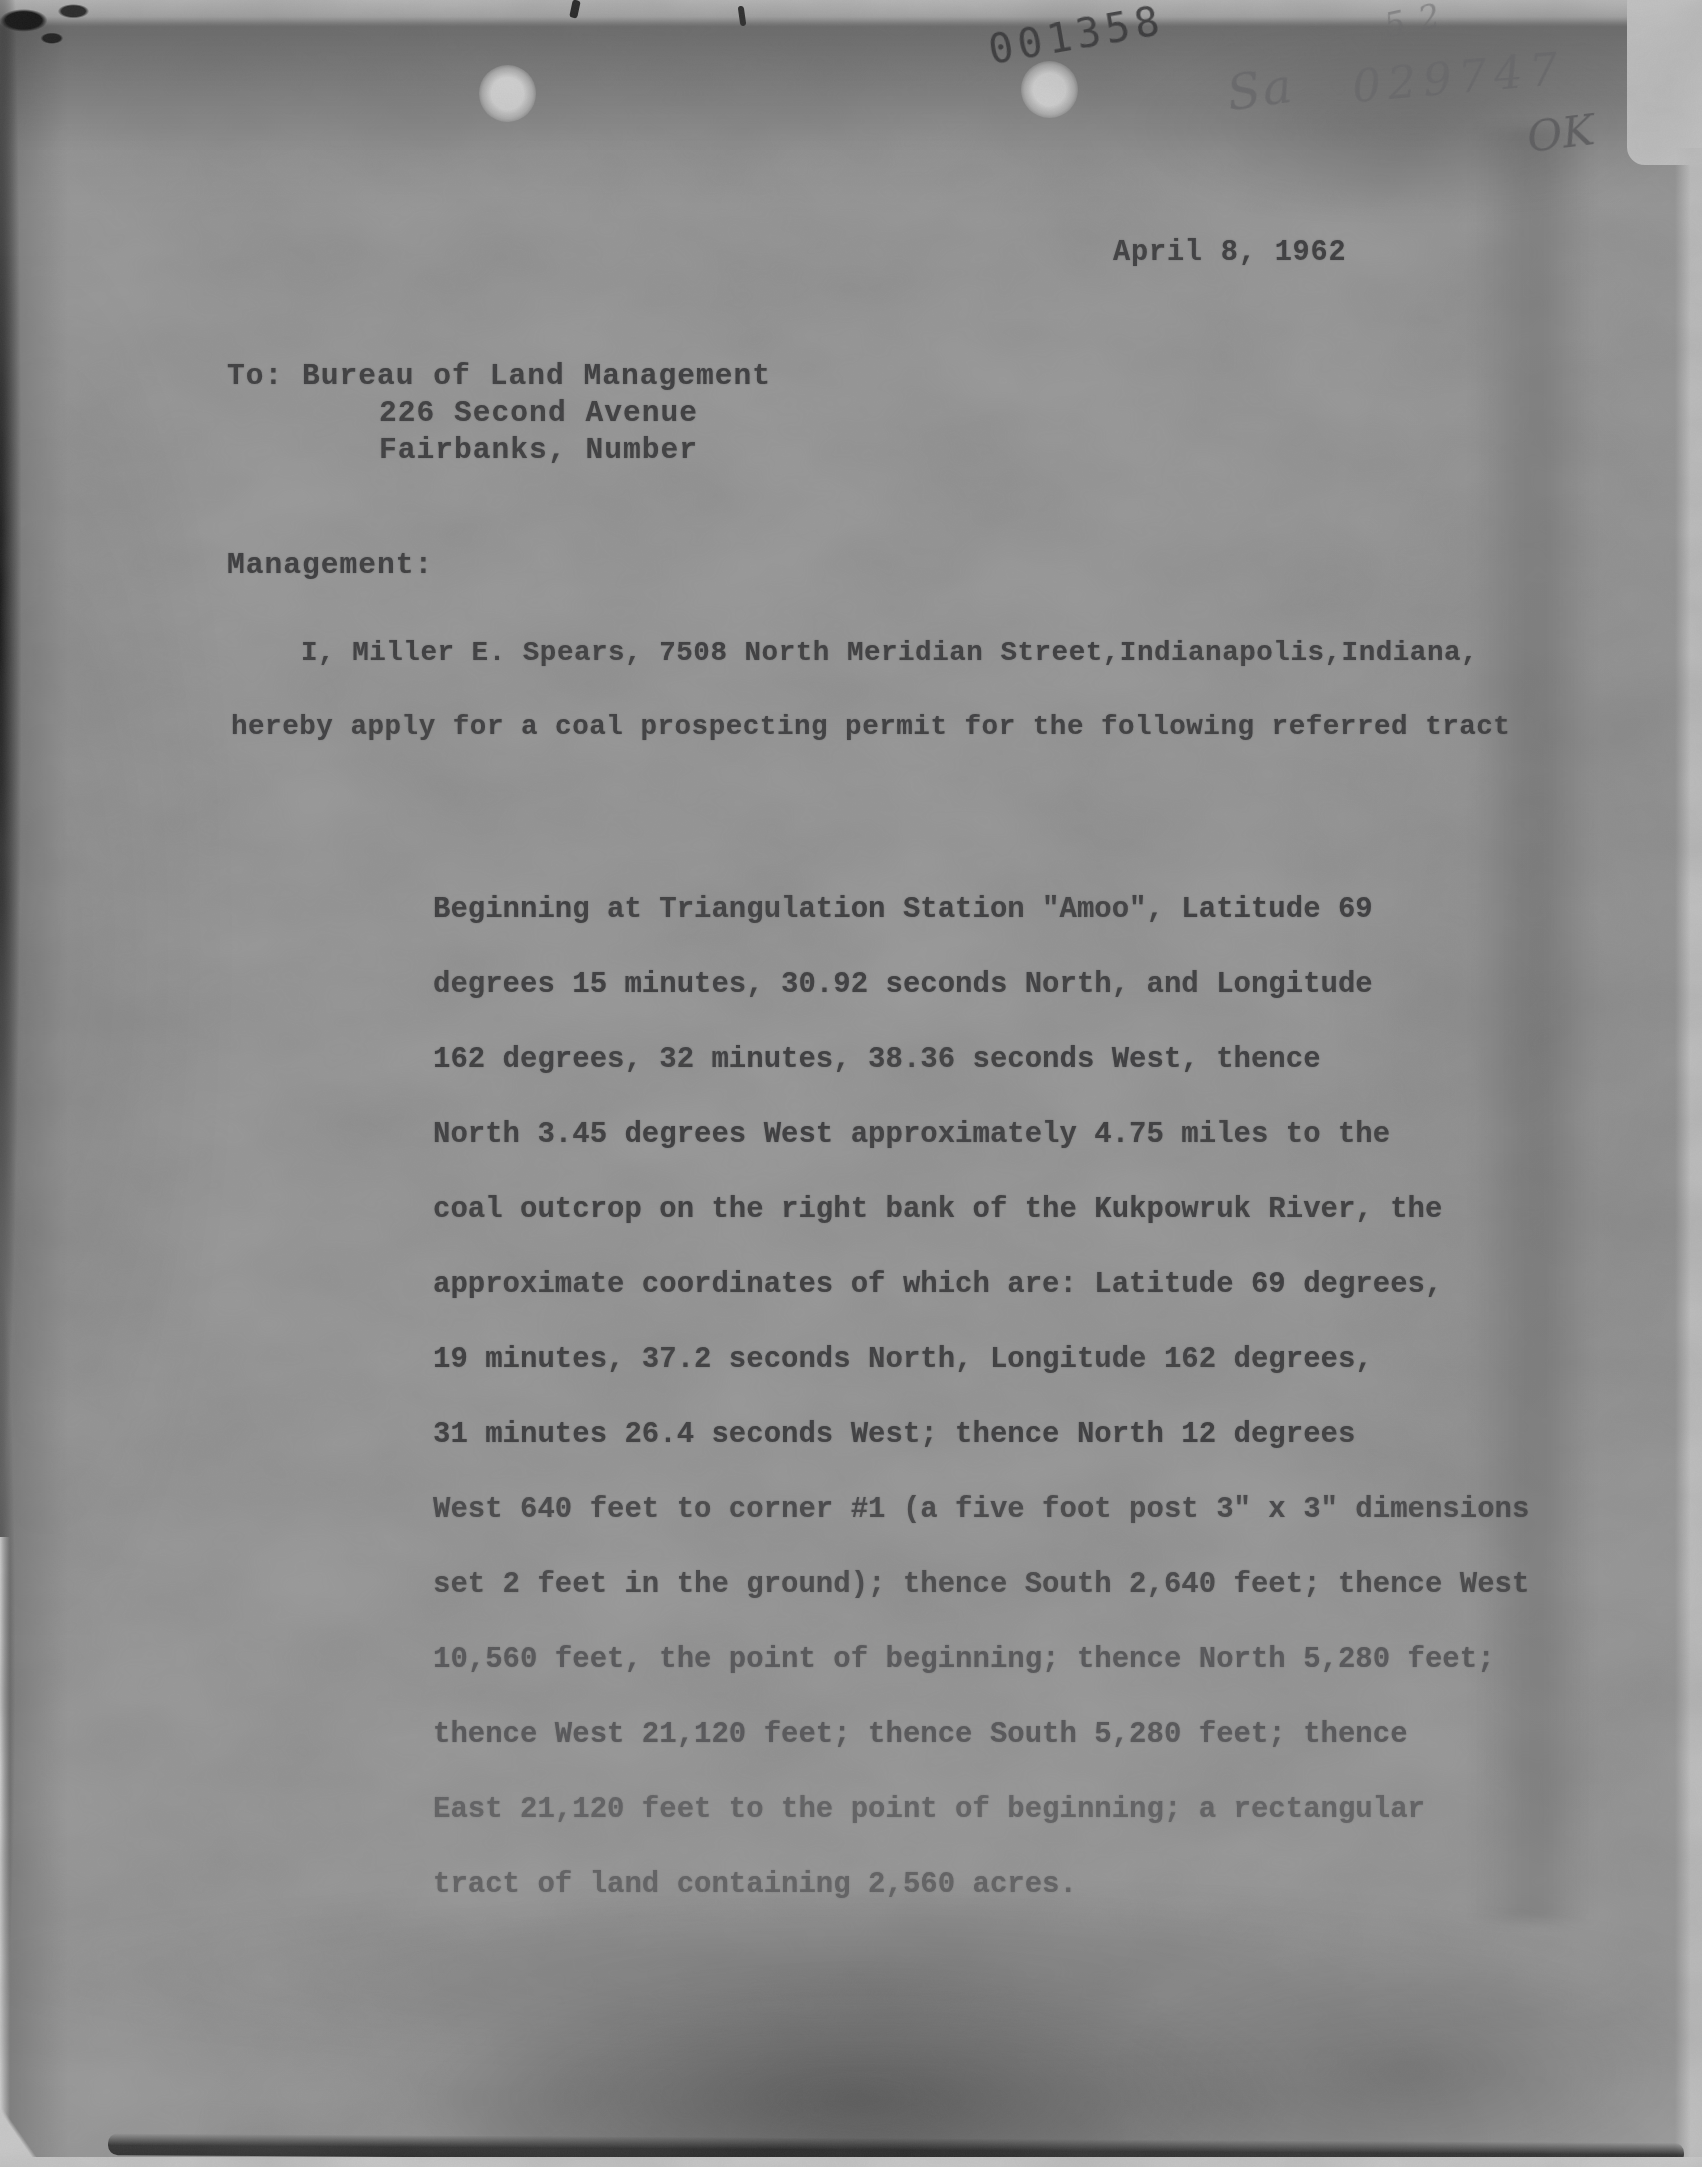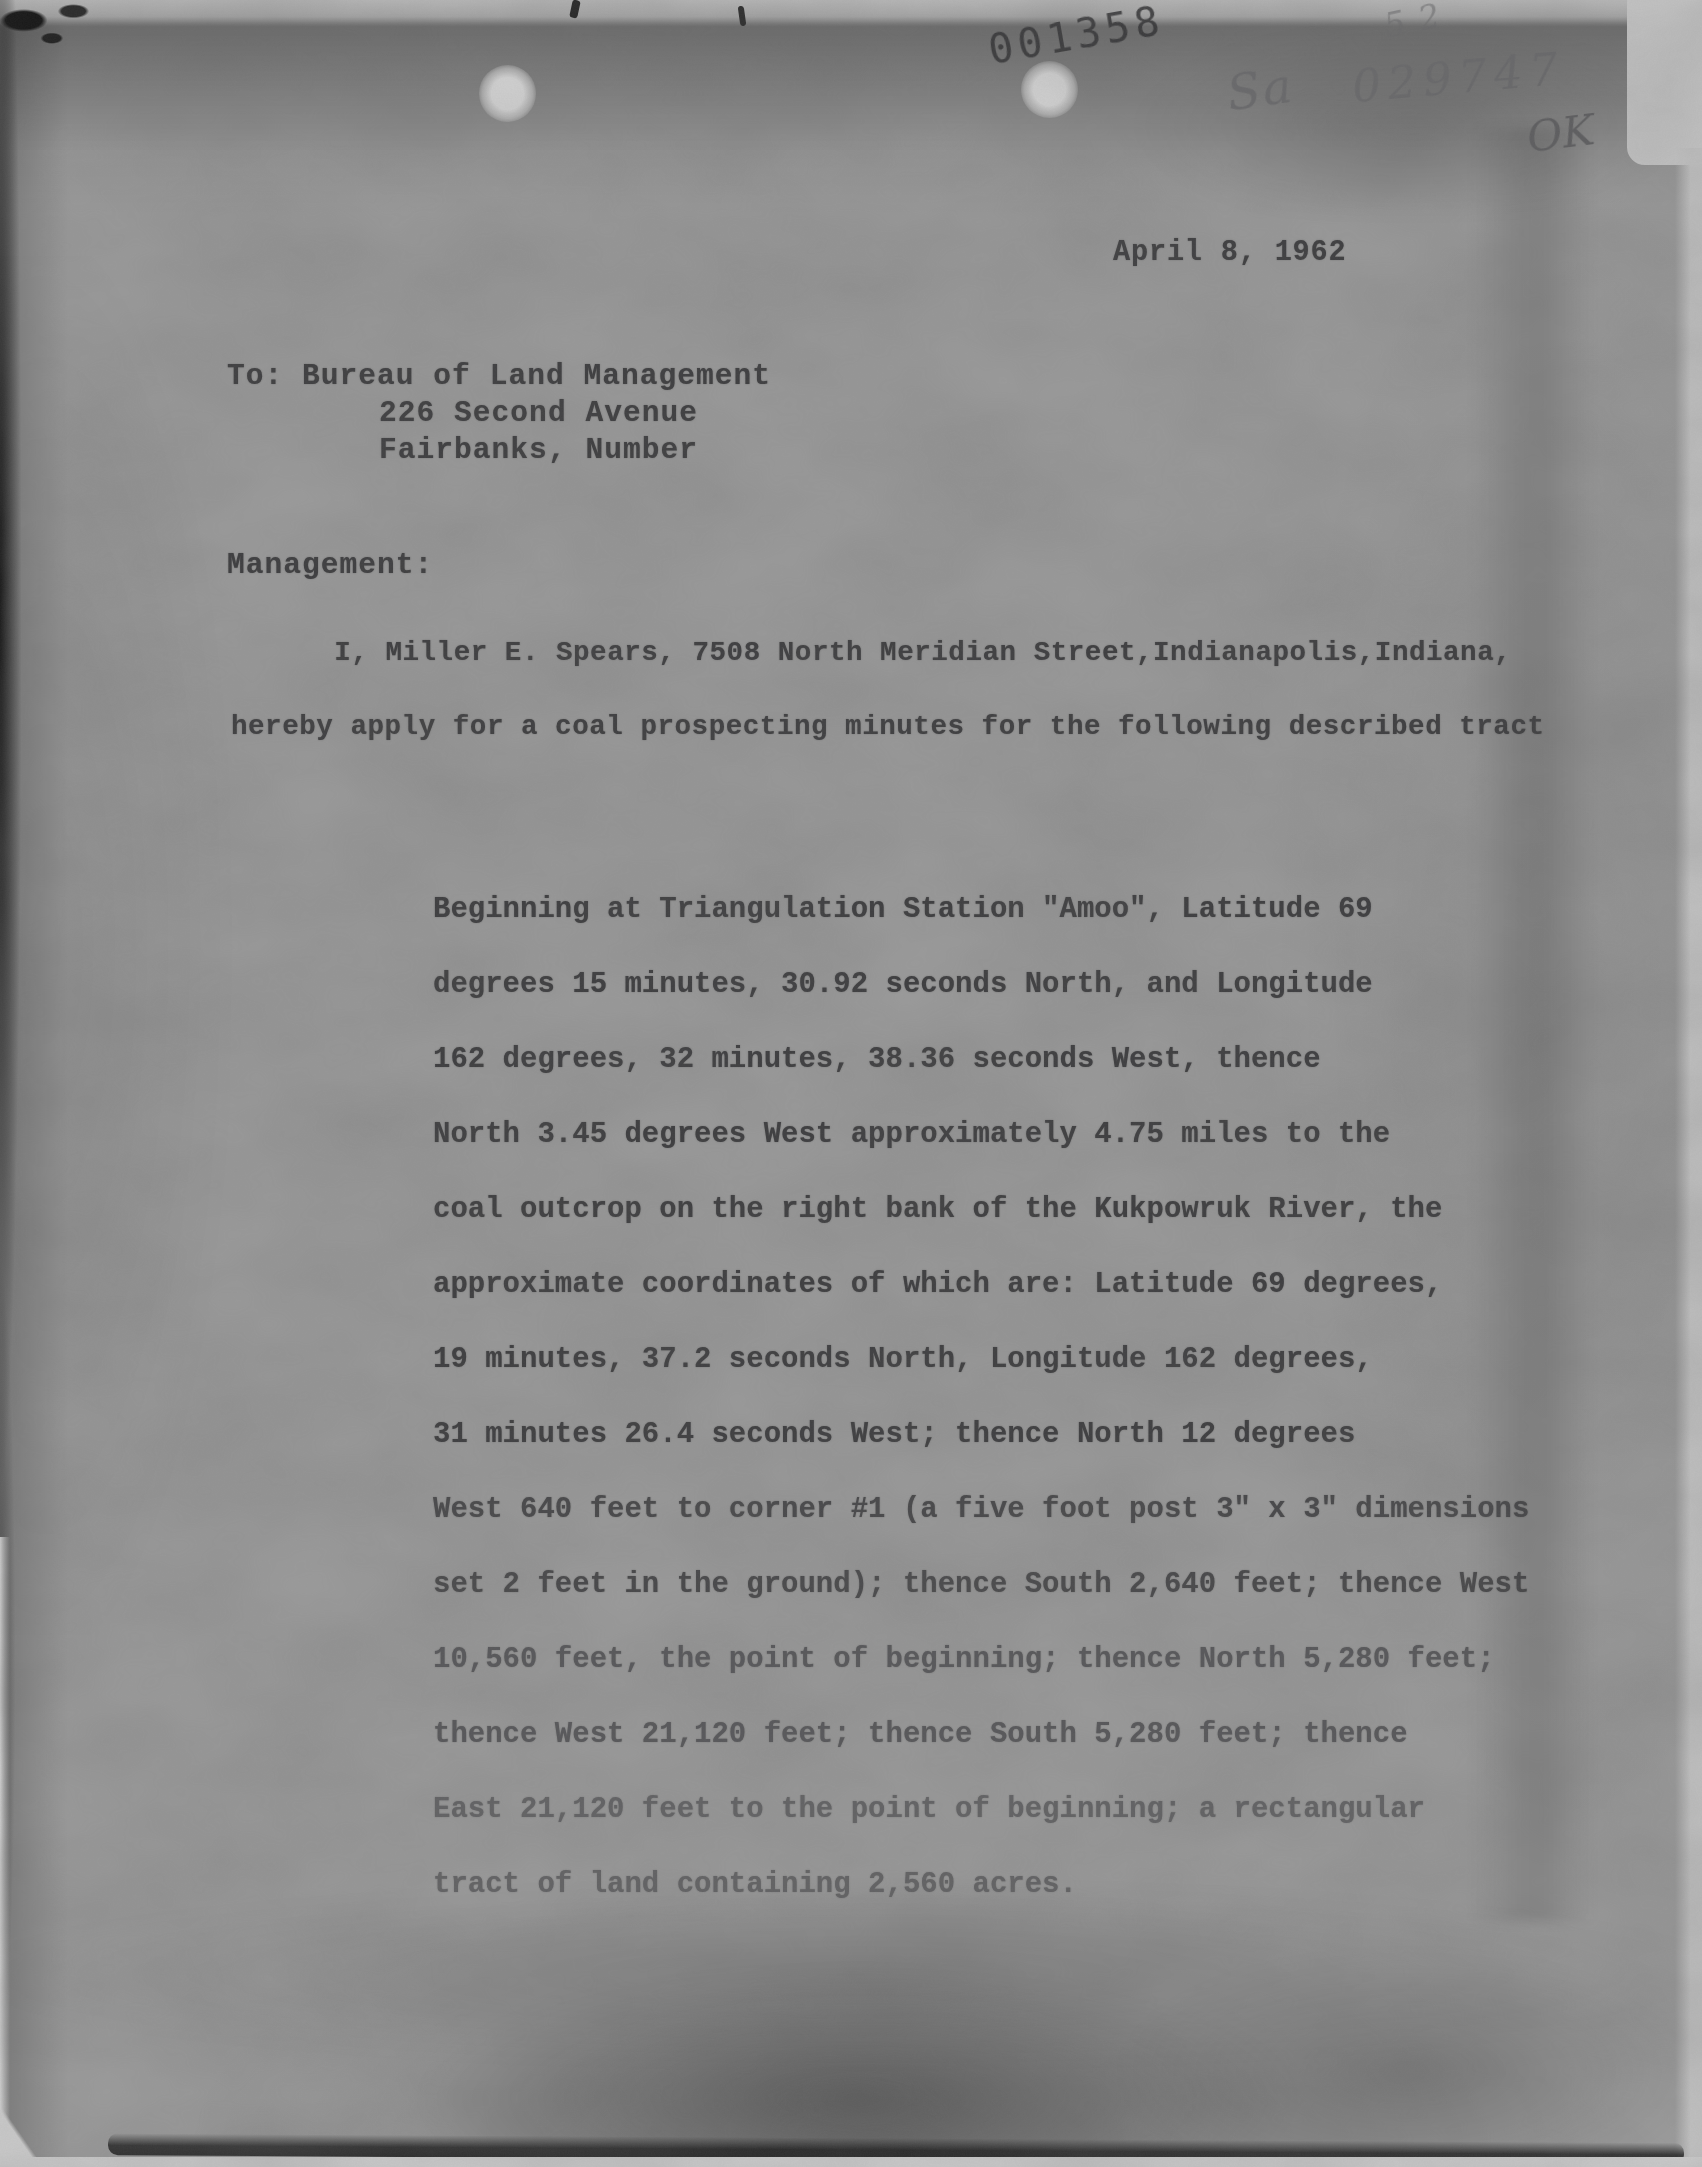--- a/index.html
+++ b/index.html
@@ -19,21 +19,21 @@
   .tw {
     font-family:"Liberation Mono", monospace; font-weight:700;
     color:#3c3c3e; filter:blur(0.3px);
     text-shadow:0 0 1.5px rgba(40,40,40,.45);
     white-space:pre;
   }
   .date      { left:1113px; top:236px; font-size:28.6px; letter-spacing:0.8px; line-height:33px; }
   .recipient { left:227px;  top:358px; font-size:29.6px; letter-spacing:1px;  line-height:37px;text-align:center; }
   .recipient .tline + .tline { margin-left:79px; }
   .salutation{ left:227px;  top:548px; font-size:29.6px; letter-spacing:1px;  line-height:35px; }
-  .bodyp     { left:231px;  top:616px; font-size:27.6px; letter-spacing:0.5px; line-height:74px;text-align:center; }
+  .bodyp     { left:231px;  top:616px; font-size:27.6px; letter-spacing:0.5px; line-height:74px; }
   .bodyp .tline:first-child { text-indent:70px; }
   .desc      { left:433px;  top:872px; font-size:29px; letter-spacing:0;    line-height:75px; }
   .desc .tline:nth-child(n+9)  { opacity:.88; }
   .desc .tline:nth-child(n+11) { opacity:.8; color:#47474a; }
   .desc .tline:nth-child(n+13) { opacity:.72; color:#4e4e51; }
 
   
   .stamp {
     left:993px; top:25.6px; font-family:"DejaVu Sans Mono", monospace;
     font-size:41px; color:#2f2f31; letter-spacing:4.9px;
@@ -128,21 +128,21 @@
 
   <div class="abs stamp">001358</div>
   <div class="abs hw hw-partial">52</div>
   <div class="abs hw hw-prefix">Sa</div>
   <div class="abs hw hw-serial">029747</div>
   <div class="abs hw hw-ok">OK</div>
 
   <div class="abs tw date">April 8, 1962</div>
   <div class="abs tw recipient"><div class="tline">To: Bureau of Land Management</div><div class="tline">226 Second Avenue</div><div class="tline">Fairbanks, Number</div></div>
   <div class="abs tw salutation">Management:</div>
-  <div class="abs tw bodyp"><div class="tline">I, Miller E. Spears, 7508 North Meridian Street,Indianapolis,Indiana,</div><div class="tline">hereby apply for a coal prospecting minutes for the following described tract</div></div>
+  <div class="abs tw bodyp"><div class="tline">I, Miller E. Spears, 7508 North Meridian Street,Indianapolis,Indiana,</div><div class="tline">hereby apply for a coal prospecting permit for the following referred tract</div></div>
   <div class="abs tw desc"><div class="tline">Beginning at Triangulation Station "Amoo", Latitude 69</div><div class="tline">degrees 15 minutes, 30.92 seconds North, and Longitude</div><div class="tline">162 degrees, 32 minutes, 38.36 seconds West, thence</div><div class="tline">North 3.45 degrees West approximately 4.75 miles to the</div><div class="tline">coal outcrop on the right bank of the Kukpowruk River, the</div><div class="tline">approximate coordinates of which are: Latitude 69 degrees,</div><div class="tline">19 minutes, 37.2 seconds North, Longitude 162 degrees,</div><div class="tline">31 minutes 26.4 seconds West; thence North 12 degrees</div><div class="tline">West 640 feet to corner #1 (a five foot post 3" x 3" dimensions</div><div class="tline">set 2 feet in the ground); thence South 2,640 feet; thence West</div><div class="tline">10,560 feet, the point of beginning; thence North 5,280 feet;</div><div class="tline">thence West 21,120 feet; thence South 5,280 feet; thence</div><div class="tline">East 21,120 feet to the point of beginning; a rectangular</div><div class="tline">tract of land containing 2,560 acres.</div></div>
 
   <svg class="abs grain" width="1702" height="2167" xmlns="http://www.w3.org/2000/svg" viewBox="0 0 1728 2200">
     <defs>
       <filter id="cloudNoise" x="0" y="0" width="100%" height="100%">
         <feTurbulence type="fractalNoise" baseFrequency="0.006 0.009" numOctaves="4" seed="11" stitchTiles="stitch"></feTurbulence>
         <feColorMatrix type="matrix" values="0 0 0 0 0.12  0 0 0 0 0.12  0 0 0 0 0.12  0 0 0 0.9 0"></feColorMatrix>
       </filter>
       <filter id="fineNoise" x="0" y="0" width="100%" height="100%">
         <feTurbulence type="fractalNoise" baseFrequency="0.75" numOctaves="2" seed="7" stitchTiles="stitch"></feTurbulence>

